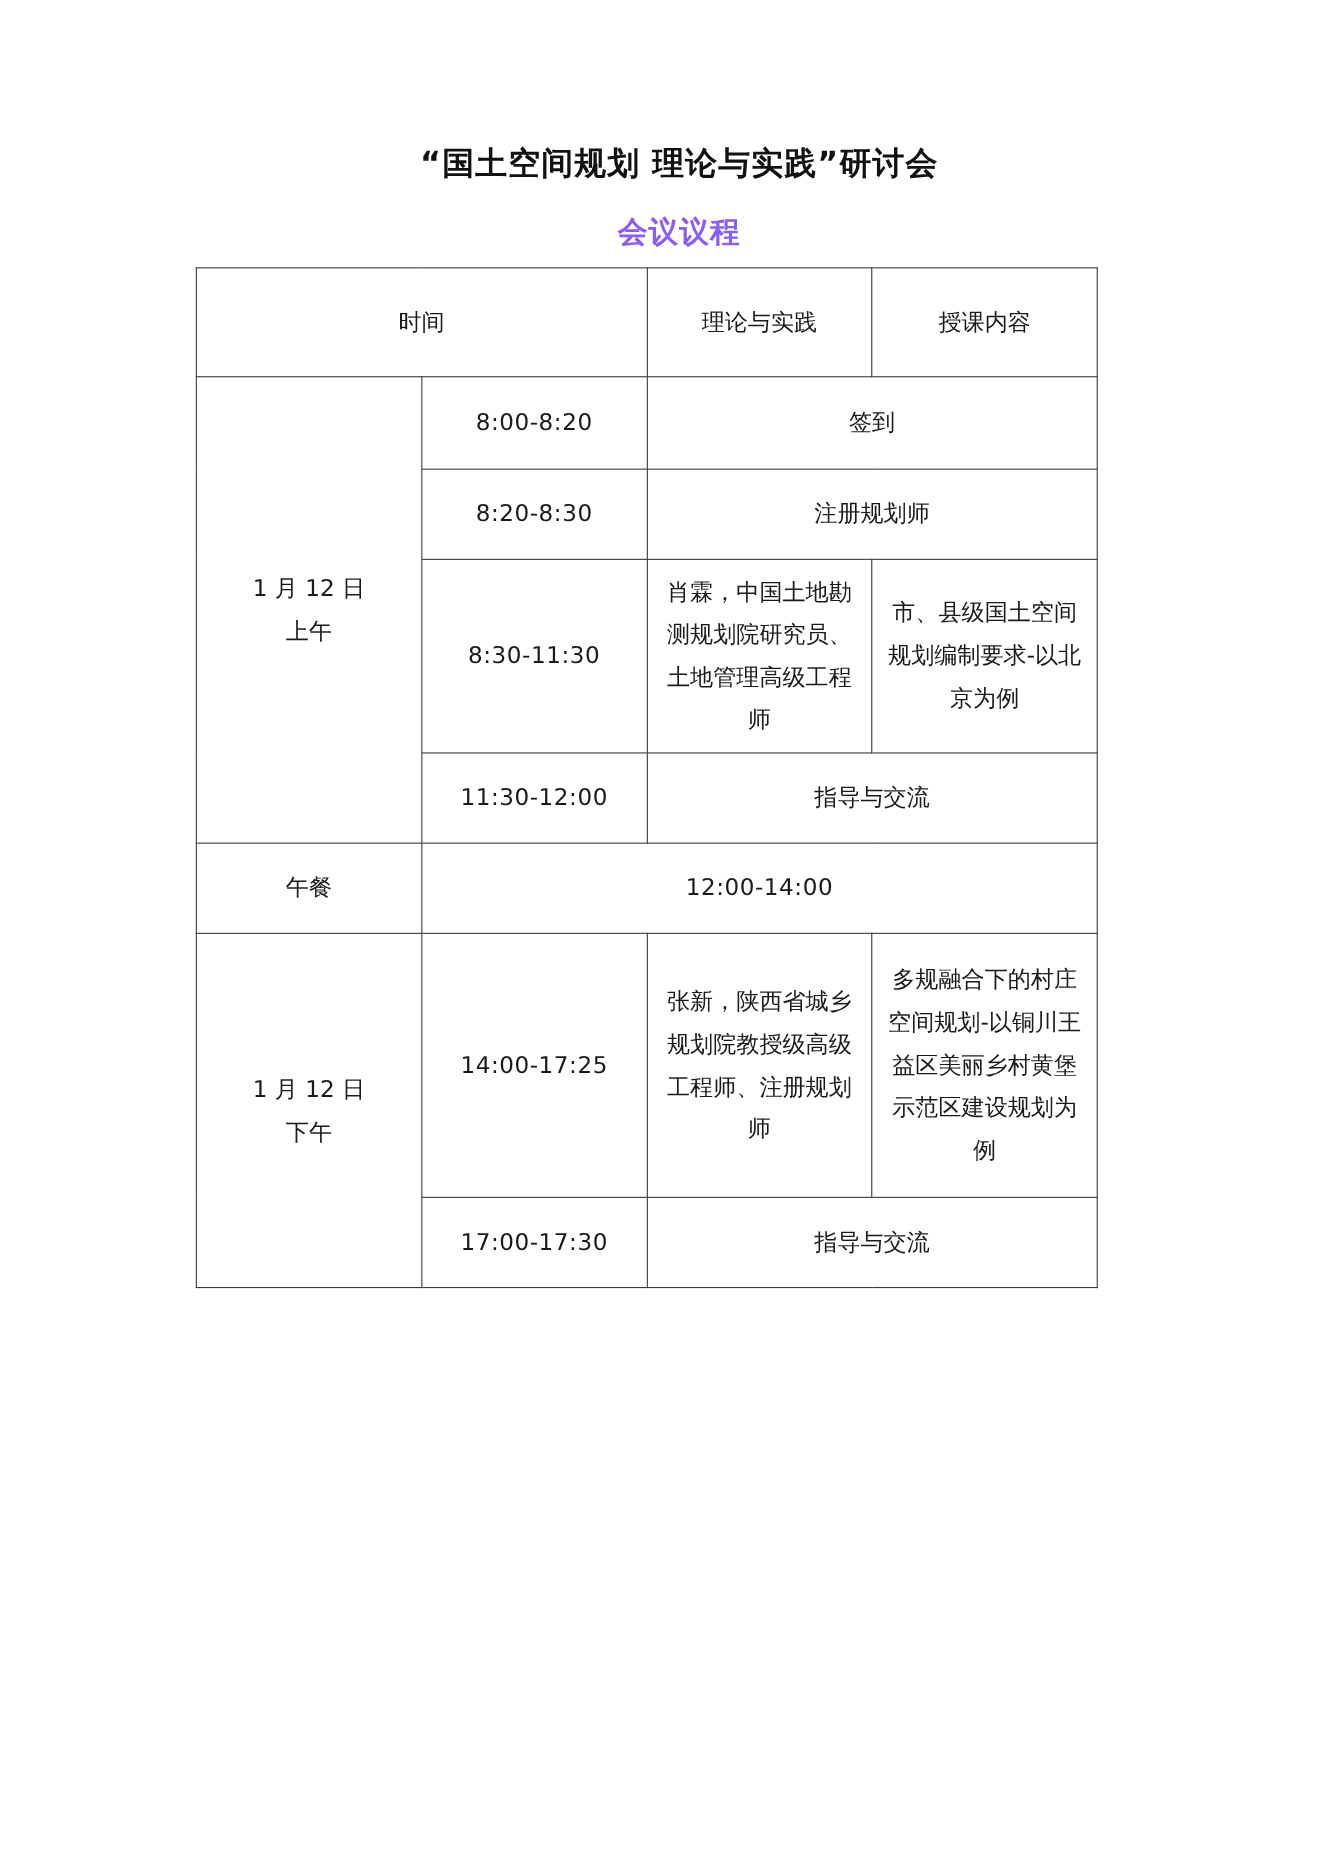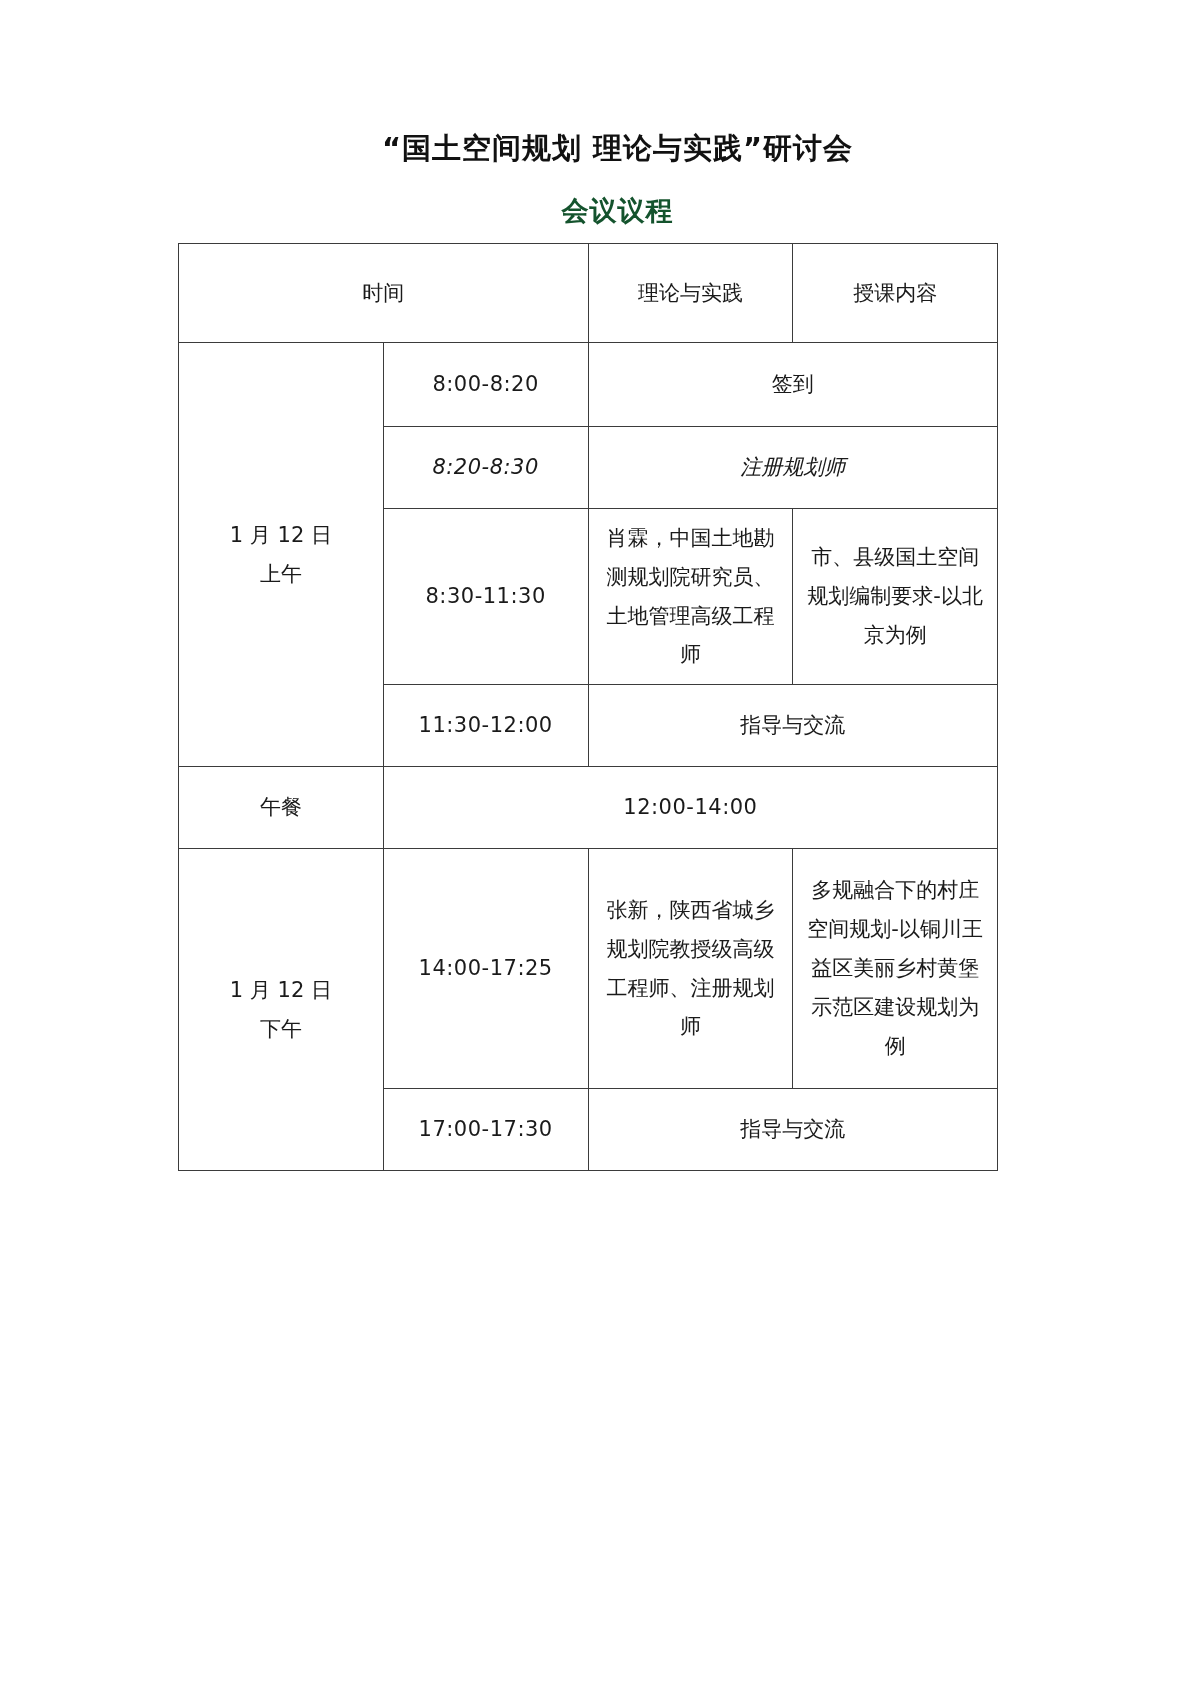--- a/index.html
+++ b/index.html
@@ -33,21 +33,21 @@
     letter-spacing: 1px;
     line-height: 1.4;
     color: #111;
   }
   .doc-subtitle {
     font-family: "DejaVu Sans", "Liberation Sans", sans-serif;
     font-size: 27px;
     font-weight: bold;
     letter-spacing: 1px;
     margin-top: 24px;
-    color: #14532d;
+    color: #8b5cf6;
   }
   .table-wrap {
     position: absolute;
     left: 143px;
     top: 243px;
     width: 820px;
     padding-left: 35px;
   }
   table.agenda {
     border-collapse: collapse;
@@ -93,21 +93,21 @@
   td.contentcol {
     width: 257px;
     line-height: 2.1;
     padding-left: 10px;
     padding-right: 10px;
   }
   td.span-wide {
     text-align: center;
   }
   .r1 { height: 84px; }
-  .r2 { height: 82px; font-style: italic; }
+  .r2 { height: 82px; }
   .r3 { height: 176px; }
   .r4 { height: 82px; }
   .r5 { height: 82px; }
   .r6 { height: 240px; }
   .r7 { height: 82px; }
 </style>
 </head>
 <body>
 
 <div class="page">

